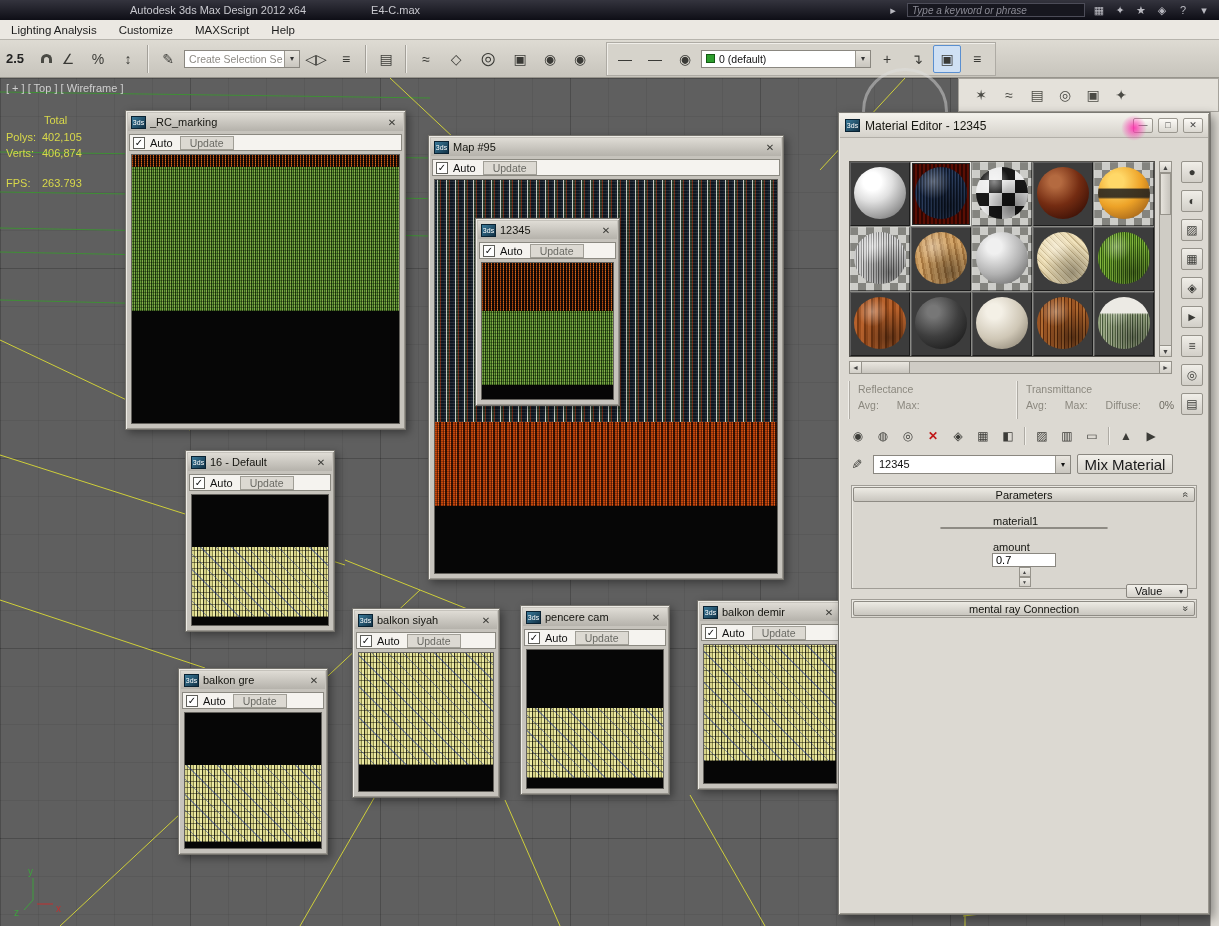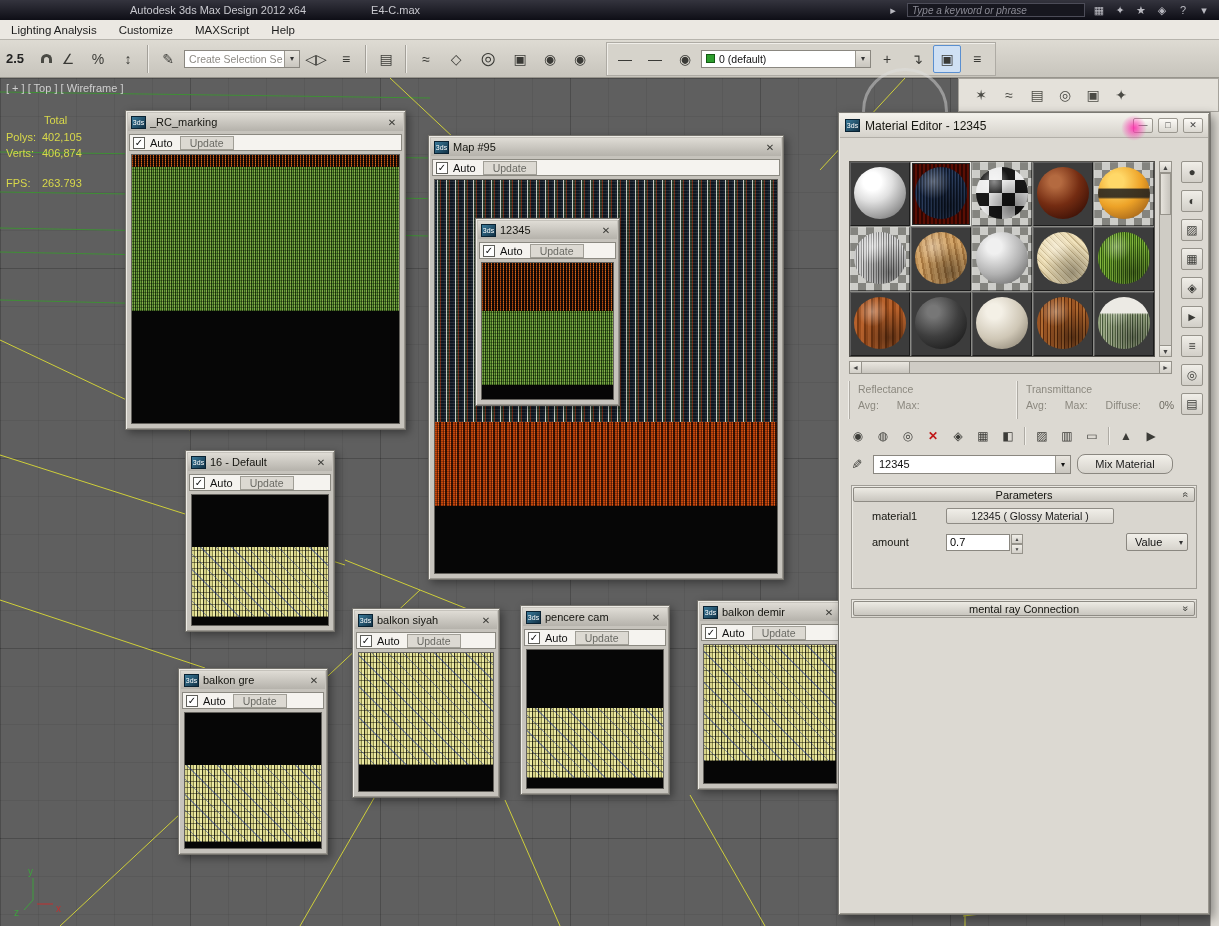--- a/index.html
+++ b/index.html
@@ -213,32 +213,32 @@
   .msep { width:2px; height:18px; border-left:1px solid #aeaba4; border-right:1px solid #f0eee9; margin:0 2px; }
 
   .me-namerow { position:absolute; left:8px; top:340px; width:356px; height:22px;
     display:flex; align-items:center; gap:6px; }
   .picker { width:20px; height:20px; display:flex; align-items:center; justify-content:center;
     font-size:13px; color:#3c3c38; transform:rotate(90deg); }
   .namecombo { width:198px; height:19px; background:#fff; border:1px solid #8a8780;
     display:flex; align-items:center; padding-left:5px; }
   .namecombo .ctext { flex:1; font-size:11px; color:#111; }
   .mixbtn { width:96px; height:20px; background:linear-gradient(#f2f0ea,#d6d3cc);
-    border:1px solid #8a8780; border-radius:8px; font-size:11px; color:#1a1a1a;
+    border:1px solid #8a8780; border-radius:2px; font-size:15px; color:#1a1a1a;
     font-family:inherit; }
 
   .rollout { position:absolute; left:12px; width:346px; border:1px solid #a09d96;
     background:#d9d6cf; box-shadow:inset 1px 1px 0 #eceae4; }
   .ro-head { height:15px; margin:1px; background:linear-gradient(#edebe4,#c9c6bf);
     border:1px solid #8e8b84; border-radius:2px; display:flex; align-items:center;
     font-size:11px; color:#14140f; position:relative; }
   .ro-head .ro-title { flex:1; text-align:center; }
   .chev { position:absolute; right:5px; top:1px; font-size:10px; color:#3c3c38; display:inline-block; }
   .rot90 { transform:rotate(90deg); }
-  .ro-row { display:flex; align-items:center; height:26px; padding:12px 8px; }
+  .ro-row { display:flex; align-items:center; height:26px; padding:12px 8px;flex-direction:column; }
   .ro-label { width:86px; font-size:11px; color:#14140f; padding-left:12px; }
   .ro-btn { width:168px; height:16px; background:linear-gradient(#f0eee8,#d8d5ce);
     border:1px solid #8e8b84; border-radius:2px; font-size:10.5px; color:#1a1a1a;
     font-family:inherit; white-space:nowrap; overflow:hidden; }
   .amt { width:64px; height:17px; border:1px solid #8a8780; background:#fff;
     font-size:11px; padding:0 3px; font-family:inherit; }
   .spin { width:12px; height:17px; display:flex; flex-direction:column; margin-left:1px; }
   .spin span { flex:1; font-size:5px; line-height:8px; text-align:center; color:#444;
     background:linear-gradient(#f0eee8,#d2cfc8); border:1px solid #96938b; }
   .valdd { margin-left:auto; width:62px; height:18px; background:linear-gradient(#f2f0ea,#d6d3cc);

